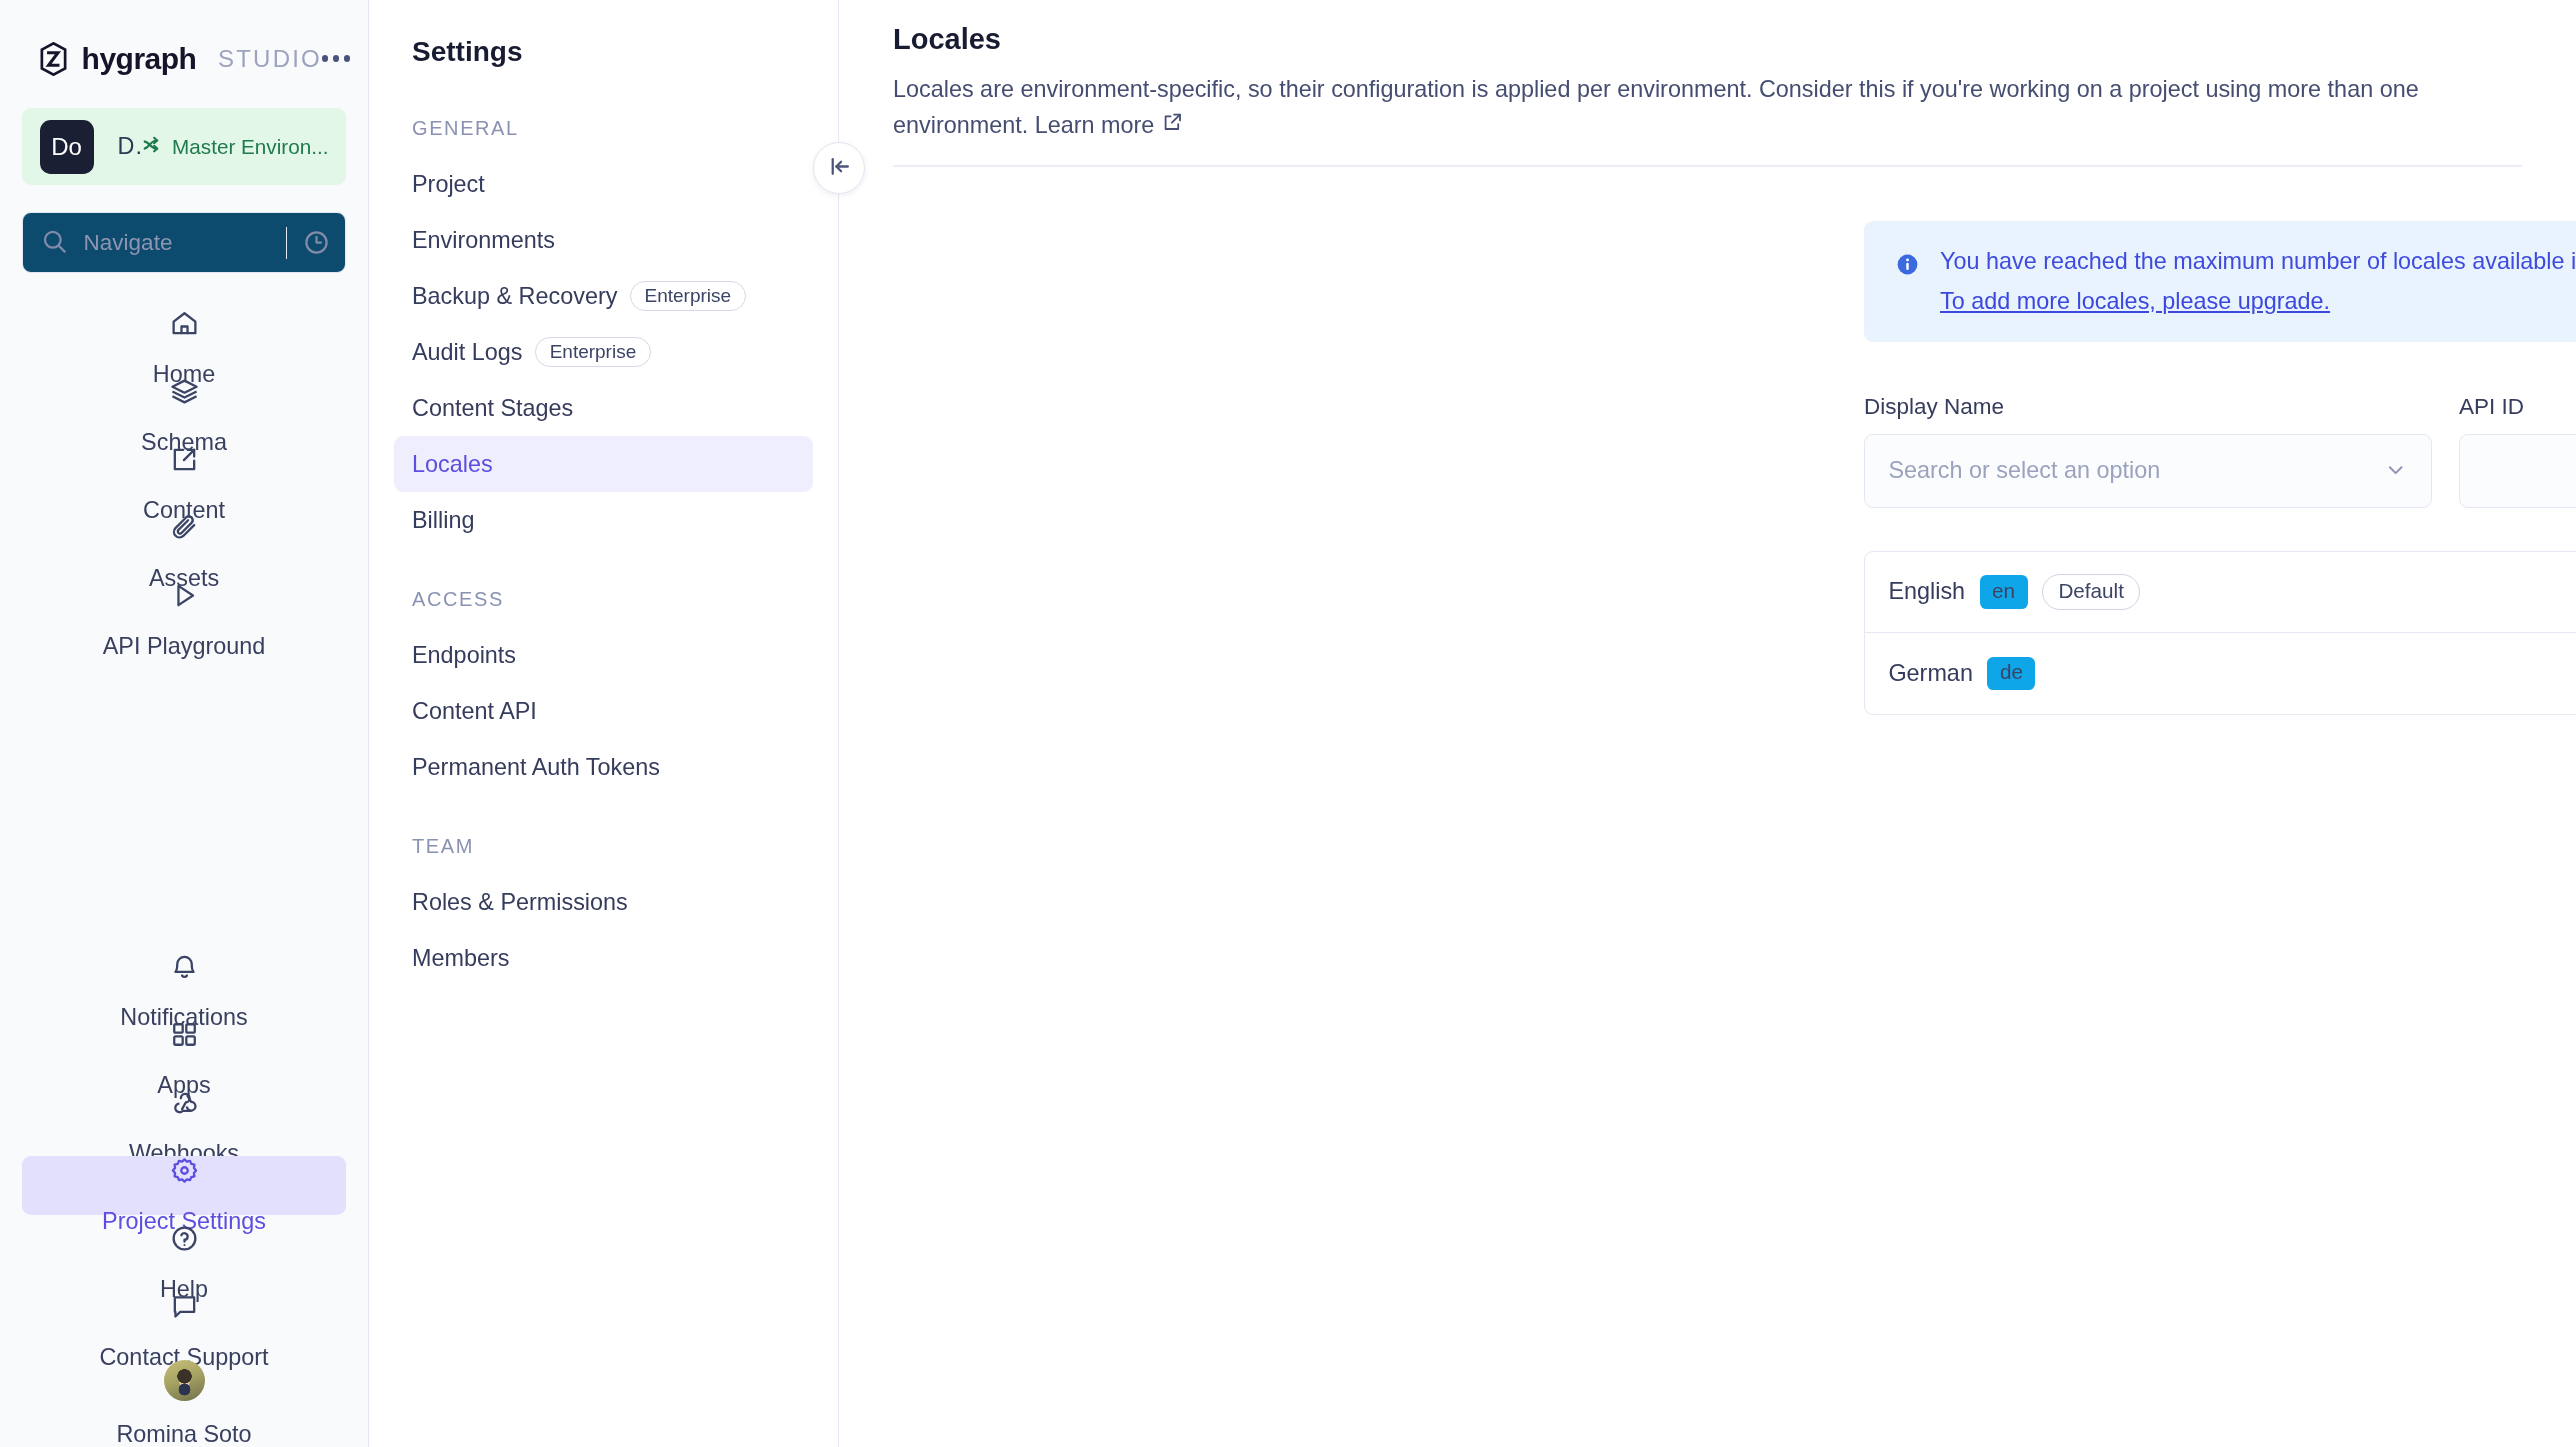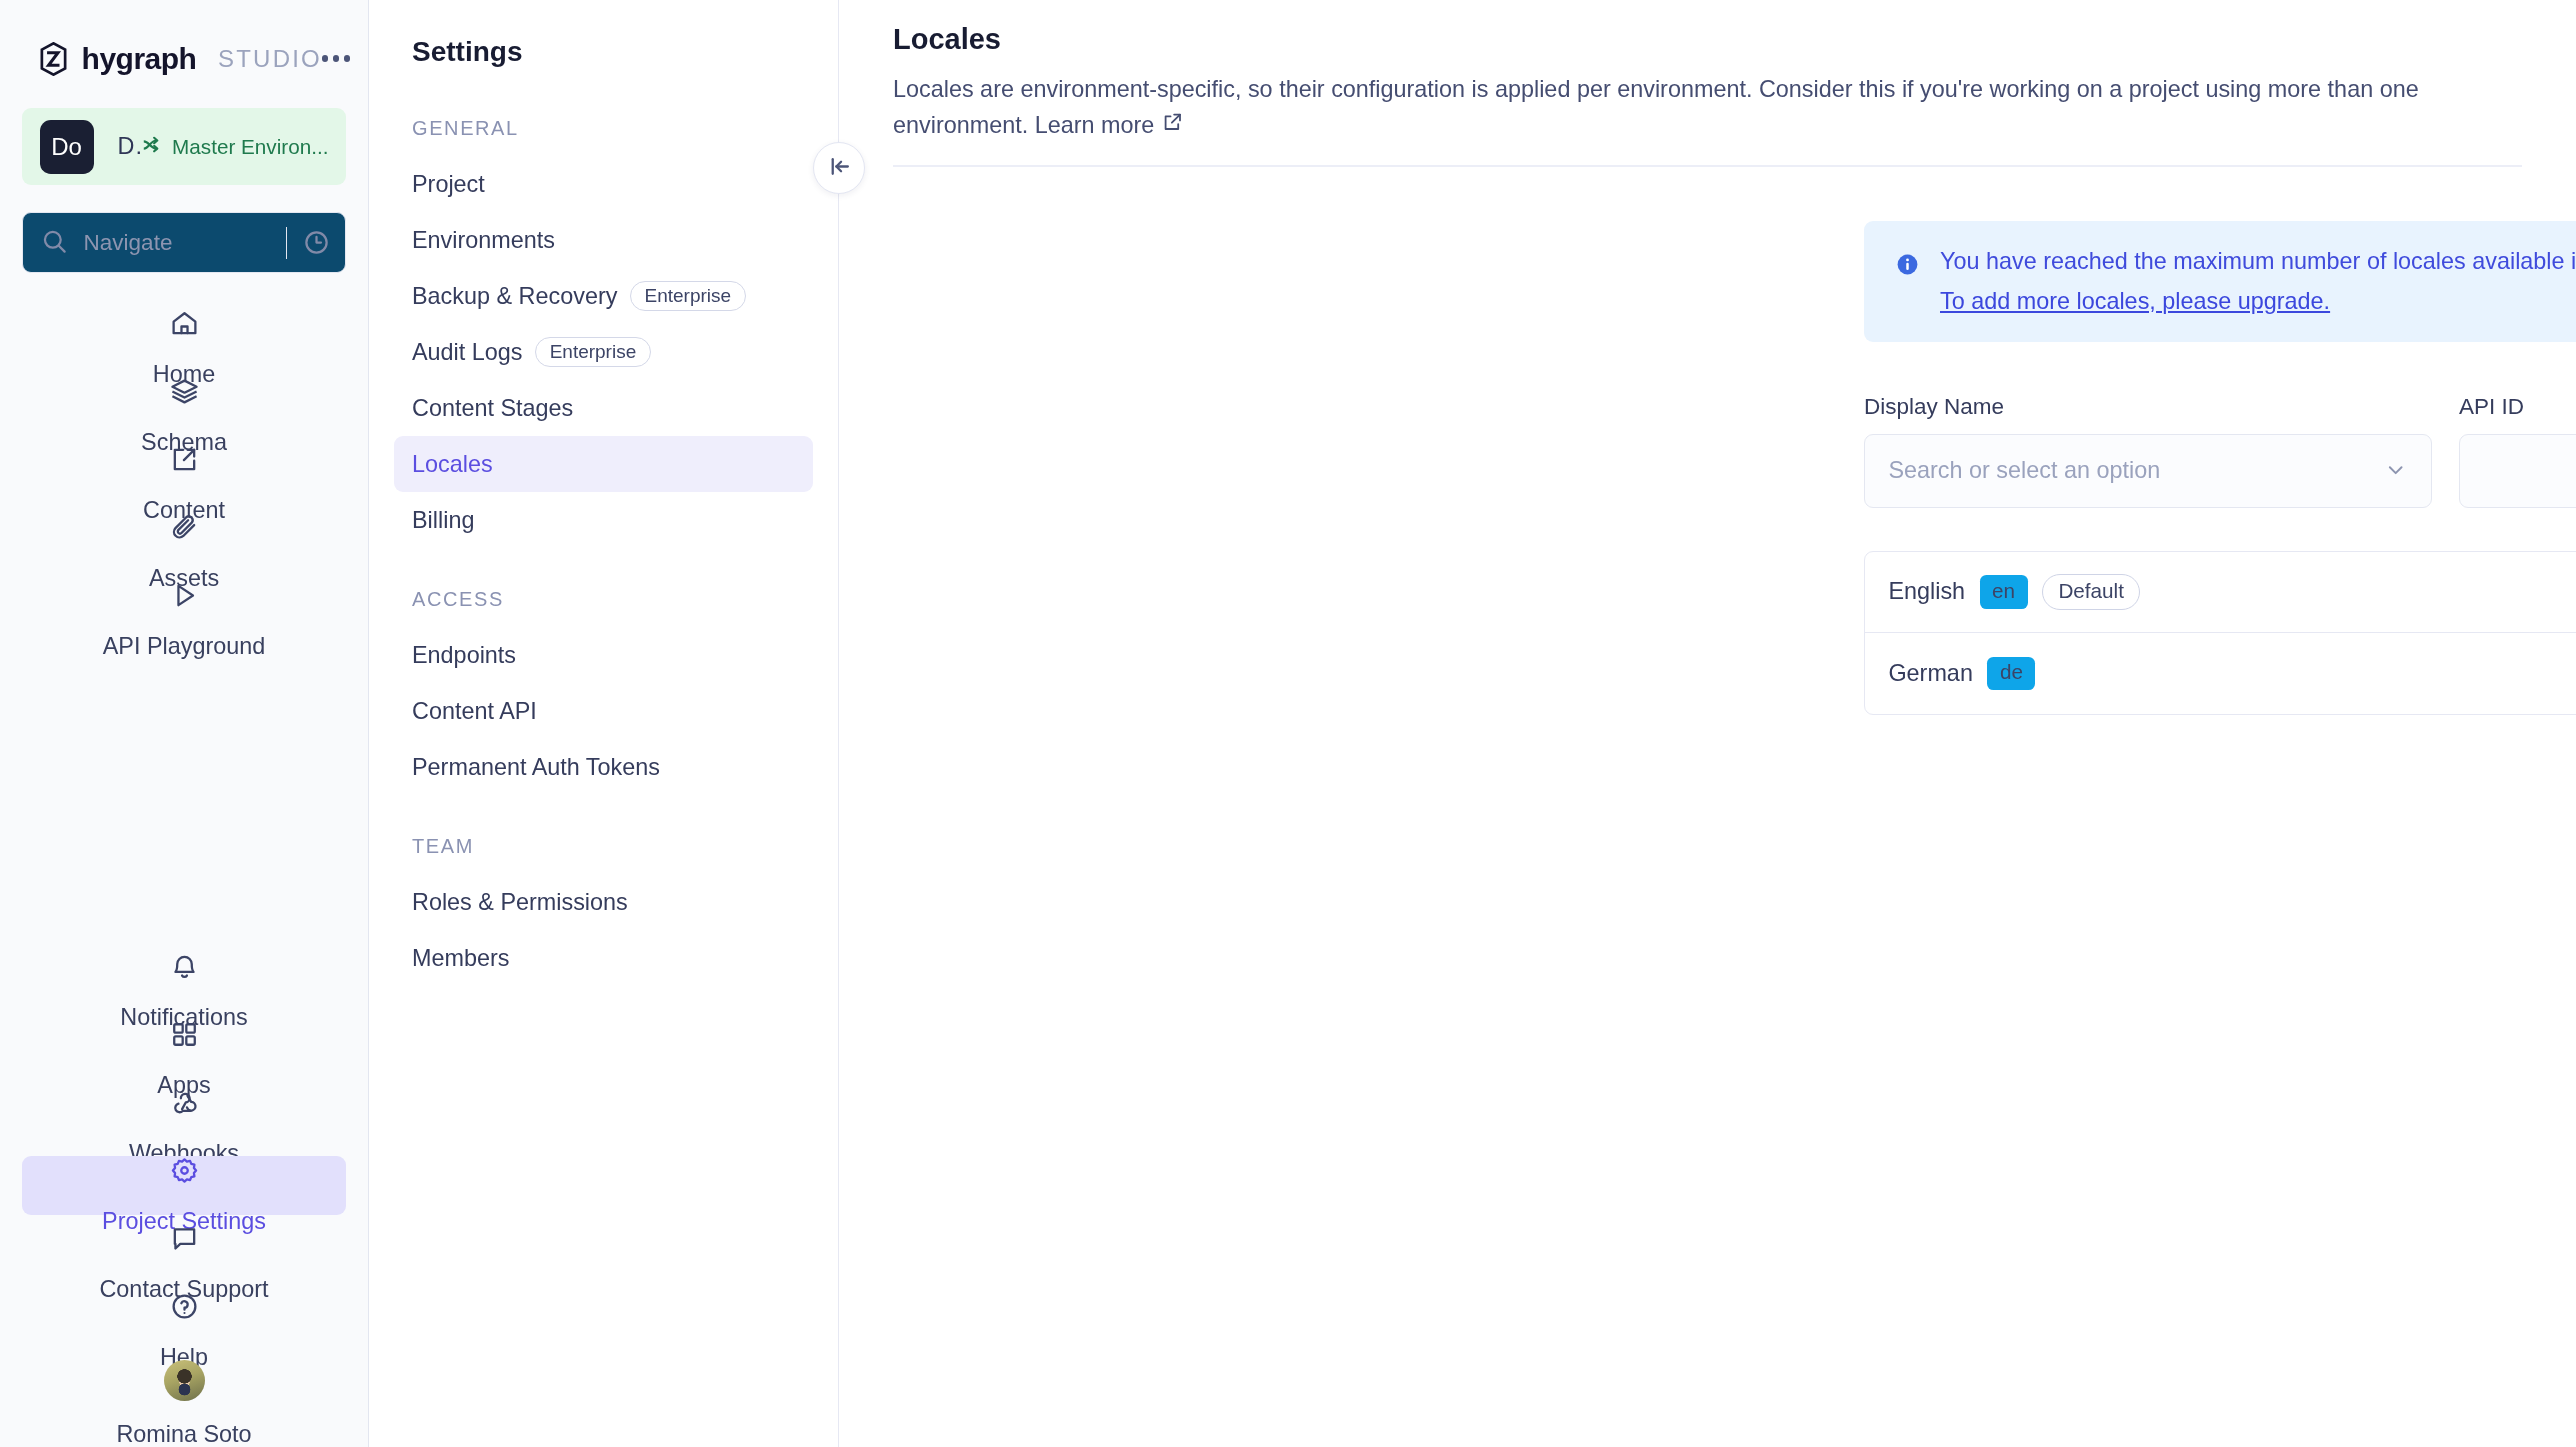--- a/index.html
+++ b/index.html
@@ -320,35 +320,35 @@
         <span>
           <svg width="29" height="29" viewBox="0 0 24 24" fill="none" stroke="#5b4ee0" stroke-width="1.9" stroke-linejoin="round">
             <path d="M12 2.8 L14 4.6 L16.6 4 L17.6 6.5 L20.2 7.2 L19.8 9.9 L21.6 12 L19.8 14.1 L20.2 16.8 L17.6 17.5 L16.6 20 L14 19.4 L12 21.2 L10 19.4 L7.4 20 L6.4 17.5 L3.8 16.8 L4.2 14.1 L2.4 12 L4.2 9.9 L3.8 7.2 L6.4 6.5 L7.4 4 L10 4.6 Z"></path>
             <circle cx="12" cy="12" r="2.7"></circle>
           </svg>
         </span>
         <span class="lbl">Project Settings</span>
       </div>
       <div class="nav-item">
         <span>
-          <svg width="29" height="29" viewBox="0 0 24 24" fill="none" stroke="#3c4466" stroke-width="1.9" stroke-linejoin="round">
-            <path d="M4 4.5 L20 4.5 L20 16.5 L8.5 16.5 L4.5 20.3 L4.5 16.5 L4 16.5 Z"></path>
-          </svg>
-        </span>
-        <span class="lbl">Contact Support</span>
-      </div>
-      <div class="nav-item">
-        <span>
           <svg width="29" height="29" viewBox="0 0 24 24" fill="none" stroke="#3c4466" stroke-width="1.9" stroke-linecap="round" stroke-linejoin="round">
             <circle cx="12" cy="12" r="9"></circle>
               <path d="M9.4 9.3 A2.7 2.7 0 1 1 12 13 L12 14.6"></path>
               <circle cx="12" cy="17.4" r="0.9" fill="#3c4466" stroke="none"></circle>
           </svg>
         </span>
         <span class="lbl">Help</span>
+      </div>
+      <div class="nav-item">
+        <span>
+          <svg width="29" height="29" viewBox="0 0 24 24" fill="none" stroke="#3c4466" stroke-width="1.9" stroke-linejoin="round">
+            <path d="M4 4.5 L20 4.5 L20 16.5 L8.5 16.5 L4.5 20.3 L4.5 16.5 L4 16.5 Z"></path>
+          </svg>
+        </span>
+        <span class="lbl">Contact Support</span>
       </div>
       <div class="nav-item">
         <span class="avatar-img"></span>
         <span class="lbl">Romina Soto</span>
       </div>
     </nav>
   </aside>
 
   <section class="settings-col">
     <div class="settings-title">Settings</div>

